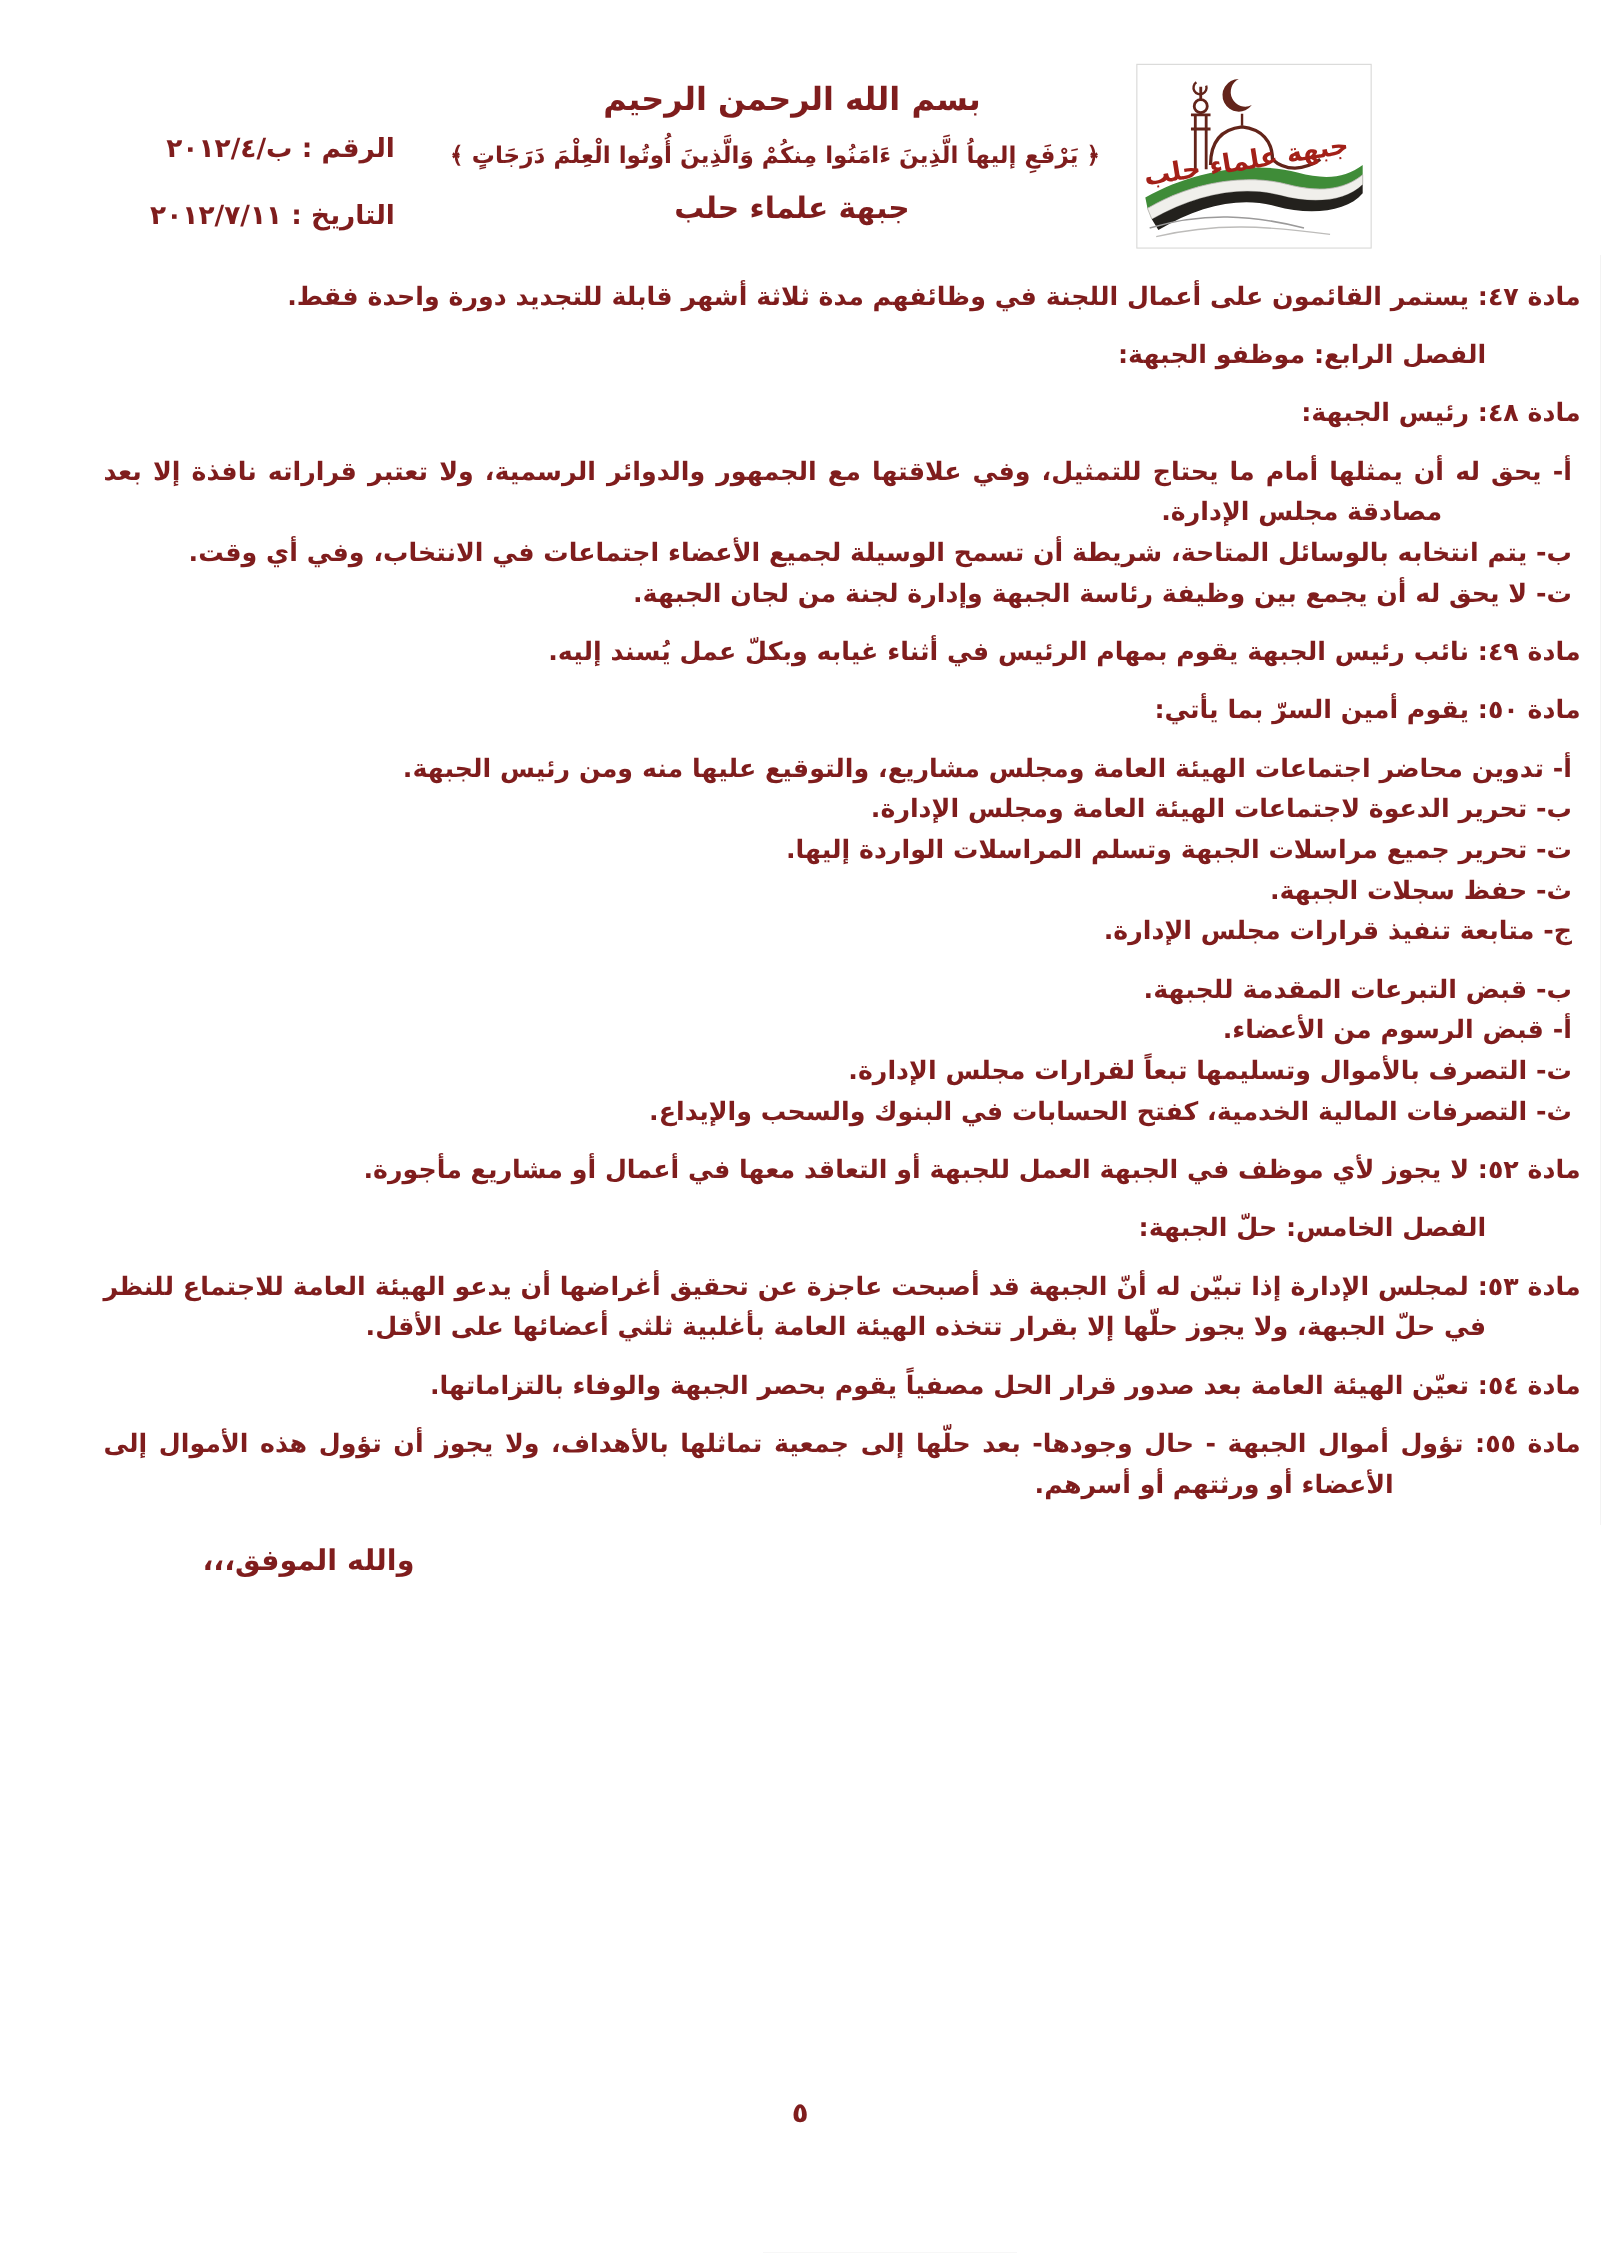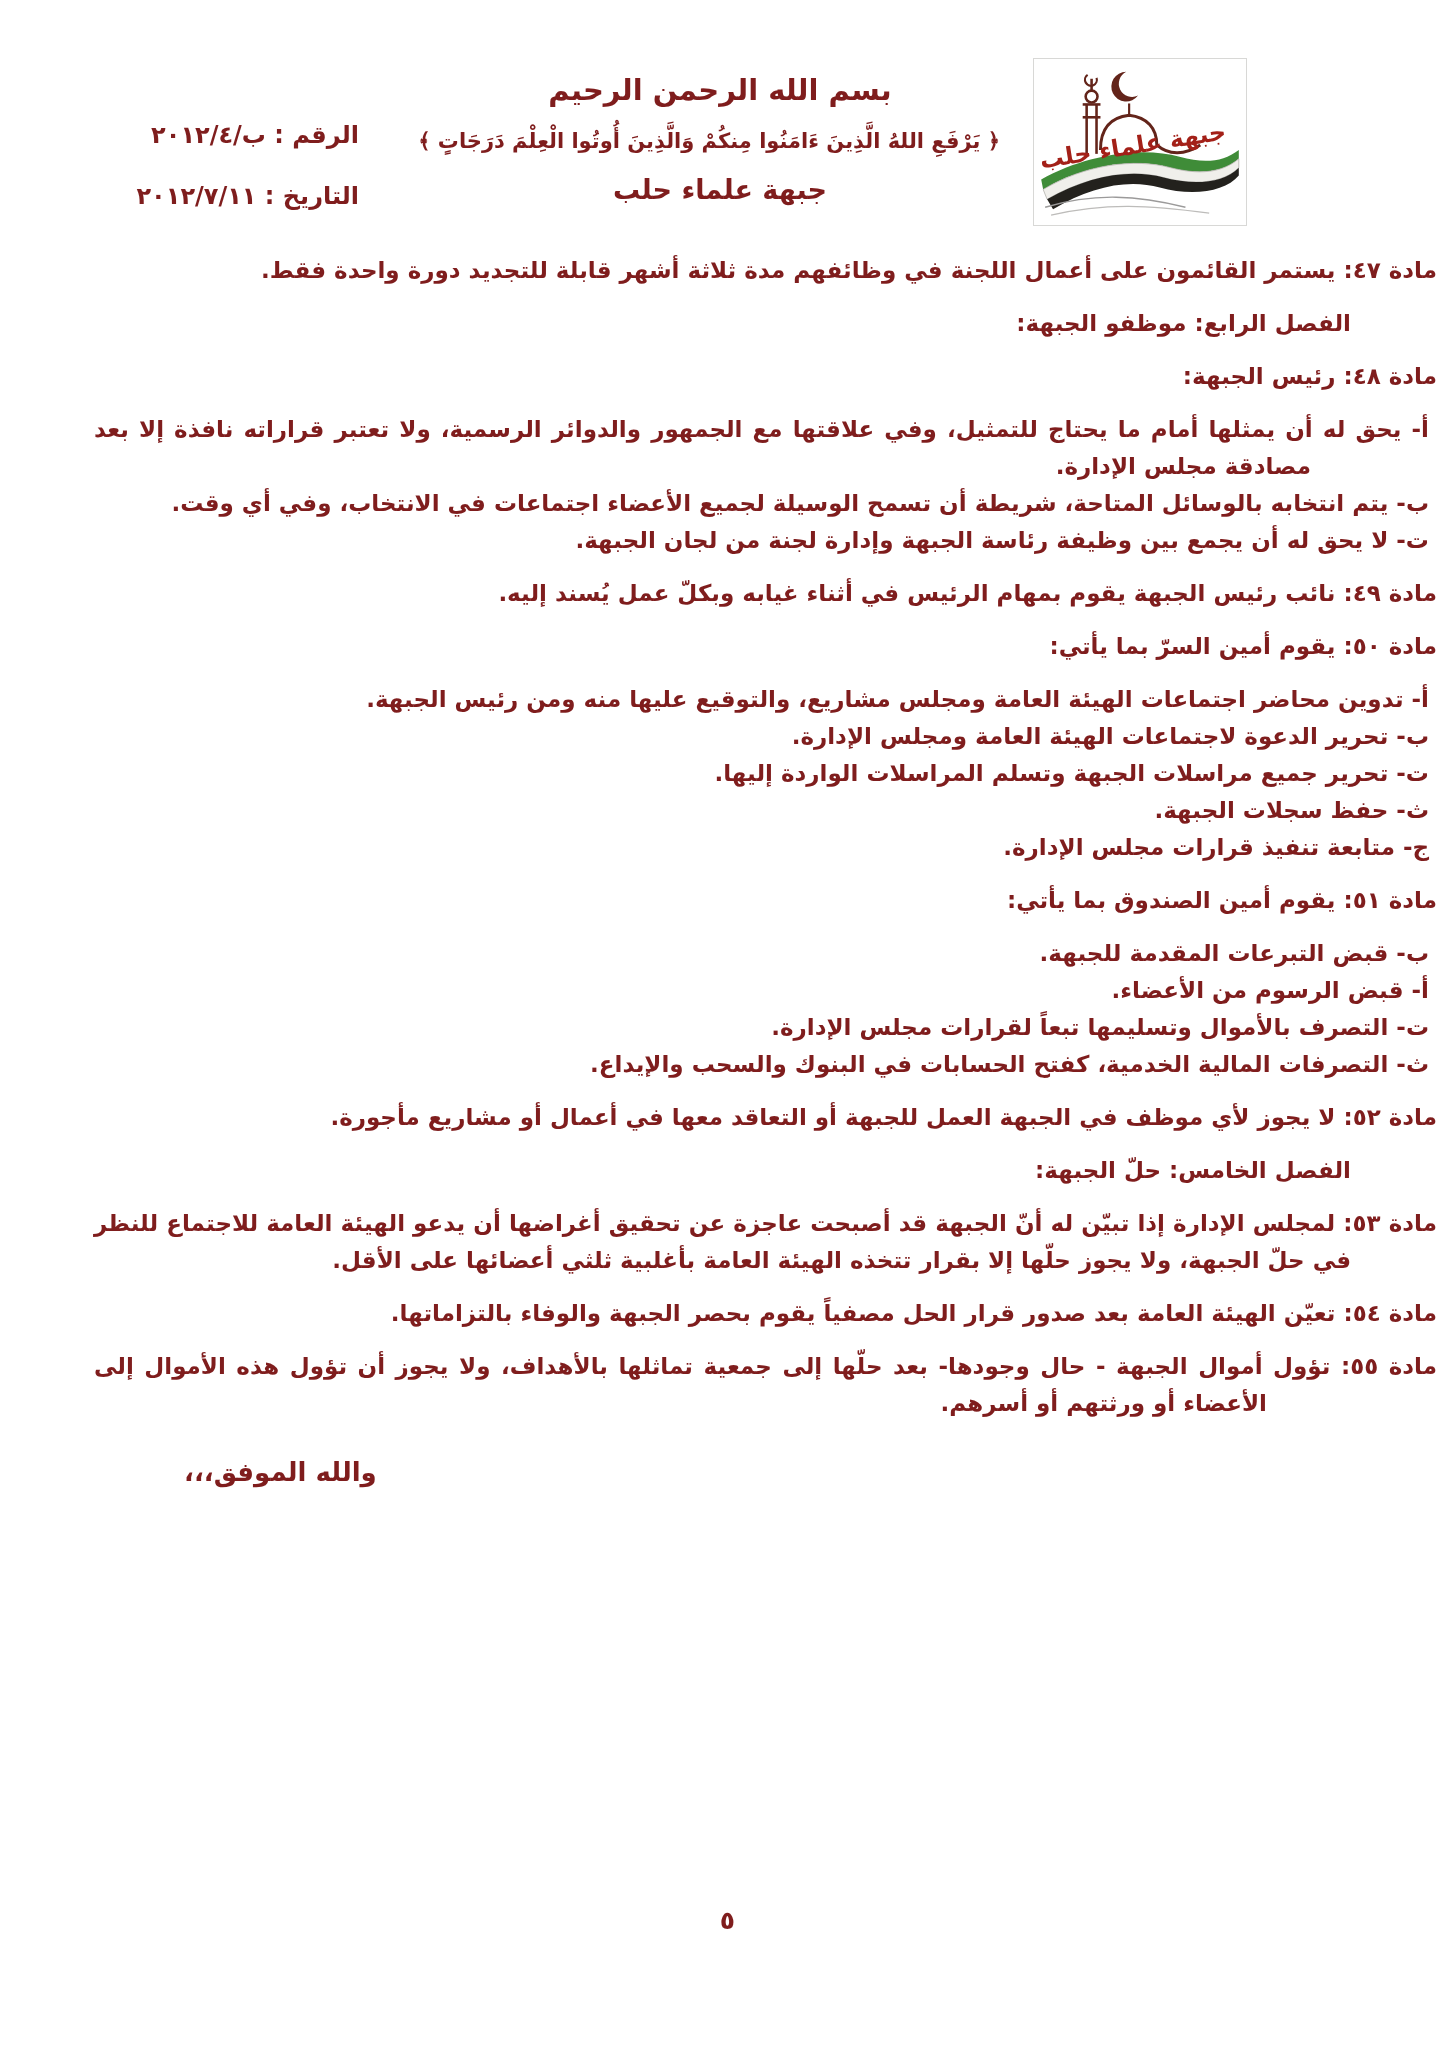--- a/index.html
+++ b/index.html
@@ -45,21 +45,21 @@
 </style>
 </head>
 <body>
 
 <div class="page">
 
   <div class="hdr">
 
     <div class="hdr-center">
       <div class="basmala">بسم الله الرحمن الرحيم</div>
-      <div class="verse">﴿ يَرْفَعِ اللهُ الَّذِينَ ءَامَنُوا مِنكُمْ وَالَّذِينَ أُوتُوا الْعِلْمَ دَرَجَاتٍ ﴾</div>
+      <div class="verse">﴿ يَرْفَعِ إليهاُ الَّذِينَ ءَامَنُوا مِنكُمْ وَالَّذِينَ أُوتُوا الْعِلْمَ دَرَجَاتٍ ﴾</div>
       <div class="org-name">جبهة علماء حلب</div>
     </div>
 
     <div class="meta num">الرقم : ب/٢٠١٢/٤</div>
     <div class="meta date">التاريخ : ٢٠١٢/٧/١١</div>
 
     <div class="logo-box">
       <svg viewBox="0 0 212 168">
 
         <path d="M6 122 C50 97 108 88 146 99 C172 106 190 104 206 92 L206 101 C188 116 164 117 137 110 C100 100 50 107 8 132 Z" fill="#3f8c38"></path>
@@ -105,21 +105,20 @@
     <div class="block article">مادة ٥٠: يقوم أمين السرّ بما يأتي:</div>
 
     <div class="list-group">
       <div class="list-item">أ- تدوين محاضر اجتماعات الهيئة العامة ومجلس مشاريع، والتوقيع عليها منه ومن رئيس الجبهة.</div>
       <div class="list-item">ب- تحرير الدعوة لاجتماعات الهيئة العامة ومجلس الإدارة.</div>
       <div class="list-item">ت- تحرير جميع مراسلات الجبهة وتسلم المراسلات الواردة إليها.</div>
       <div class="list-item">ث- حفظ سجلات الجبهة.</div>
       <div class="list-item">ج- متابعة تنفيذ قرارات مجلس الإدارة.</div>
     </div>
 
-    <div class="block article">مادة ٥١: يقوم أمين الصندوق بما يأتي:</div>
 
     <div class="list-group">
       <div class="list-item">ب- قبض التبرعات المقدمة للجبهة.</div>
       <div class="list-item">أ- قبض الرسوم من الأعضاء.</div>
       <div class="list-item">ت- التصرف بالأموال وتسليمها تبعاً لقرارات مجلس الإدارة.</div>
       <div class="list-item">ث- التصرفات المالية الخدمية، كفتح الحسابات في البنوك والسحب والإيداع.</div>
     </div>
 
     <div class="block article">مادة ٥٢: لا يجوز لأي موظف في الجبهة العمل للجبهة أو التعاقد معها في أعمال أو مشاريع مأجورة.</div>
     <div class="block chapter">الفصل الخامس: حلّ الجبهة:</div>

